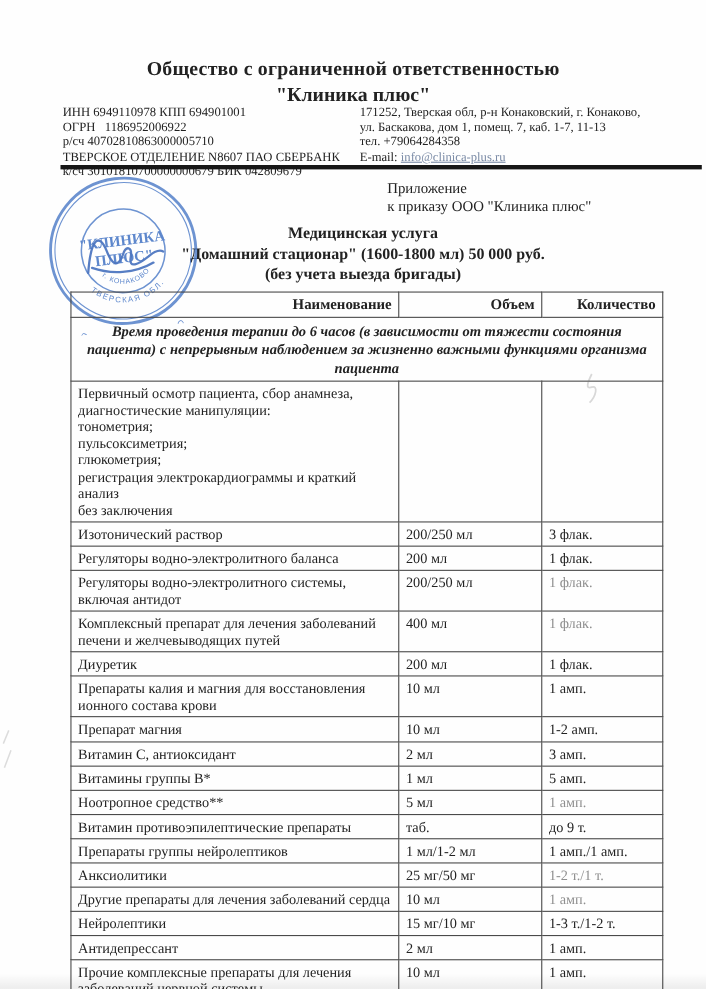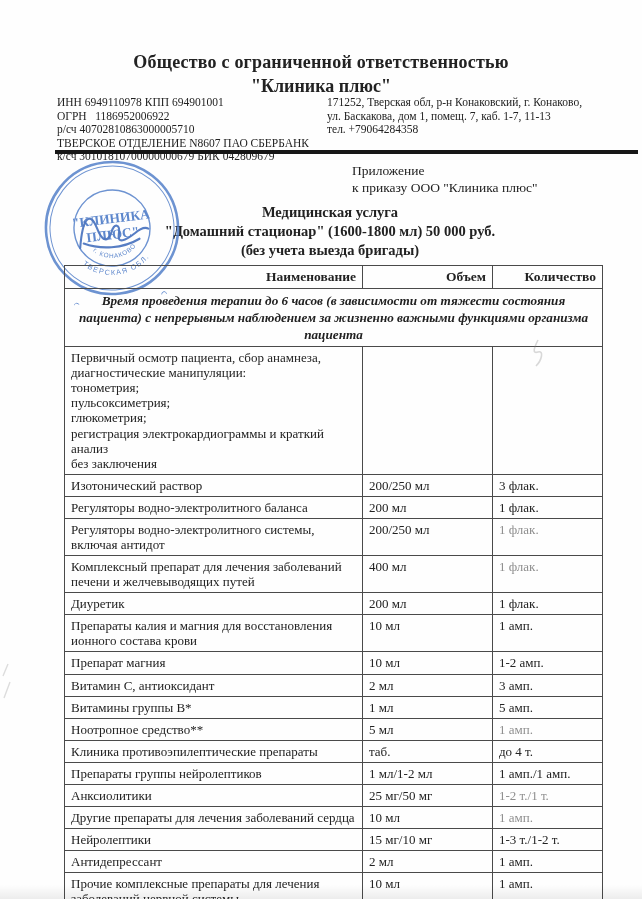--- a/index.html
+++ b/index.html
@@ -49,20 +49,21 @@
     <div class="lh-line">ОГРН   1186952006922</div>
     <div class="lh-line">р/сч 40702810863000005710</div>
     <div class="lh-line">ТВЕРСКОЕ ОТДЕЛЕНИЕ N8607 ПАО СБЕРБАНК</div>
     <div class="lh-line">к/сч 30101810700000000679 БИК 042809679</div>
   </div>
 
   <div class="lh-right">
     <div class="lh-line">171252, Тверская обл, р-н Конаковский, г. Конаково,</div>
     <div class="lh-line">ул. Баскакова, дом 1, помещ. 7, каб. 1-7, 11-13</div>
     <div class="lh-line">тел. +79064284358</div>
+    <div class="lh-line"><span>E-mail: </span><span class="email-link">info@clinica-plus.ru</span></div>
   </div>
 
   <div class="thick-rule"></div>
 
   <div class="appendix">
     <div>Приложение</div>
     <div>к приказу ООО "Клиника плюс"</div>
   </div>
 
   <div class="doc-title">
@@ -176,23 +177,23 @@
           <td class="name">Витамины группы В*</td>
           <td class="vol">1 мл</td>
           <td class="qty">5 амп.</td>
         </tr>
         <tr>
           <td class="name">Ноотропное средство**</td>
           <td class="vol">5 мл</td>
           <td class="qty light">1 амп.</td>
         </tr>
         <tr>
-          <td class="name">Клиника противоэпилептические препараты</td>
+          <td class="name">Витамин противоэпилептические препараты</td>
           <td class="vol">таб.</td>
-          <td class="qty">до 4 т.</td>
+          <td class="qty">до 9 т.</td>
         </tr>
         <tr>
           <td class="name">Препараты группы нейролептиков</td>
           <td class="vol">1 мл/1-2 мл</td>
           <td class="qty">1 амп./1 амп.</td>
         </tr>
         <tr>
           <td class="name">Анксиолитики</td>
           <td class="vol">25 мг/50 мг</td>
           <td class="qty light">1-2 т./1 т.</td>

